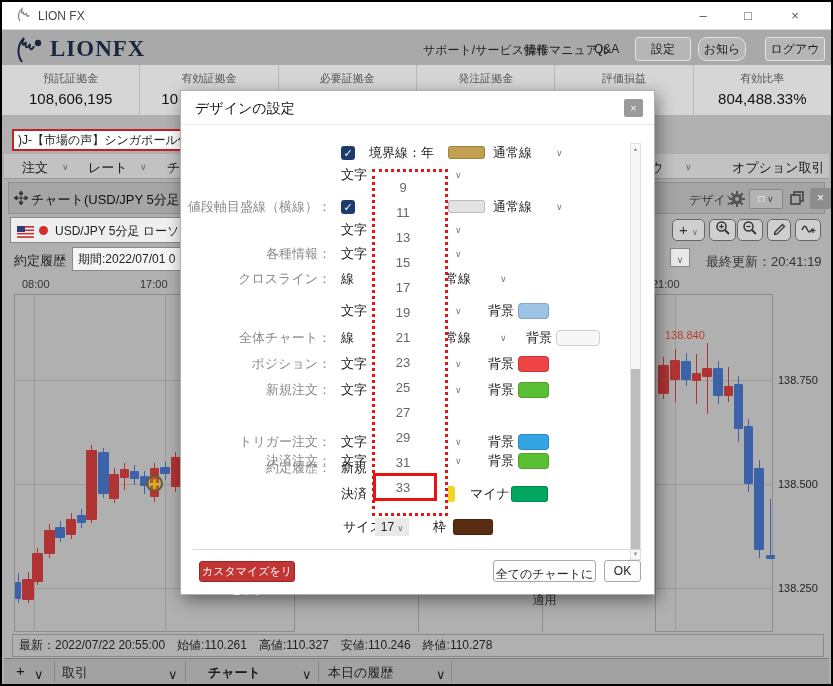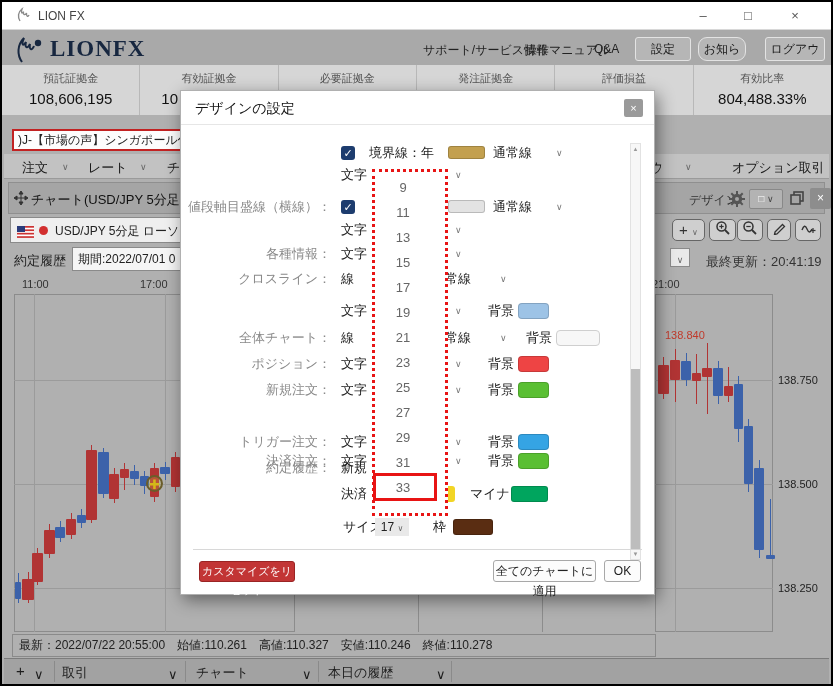--- a/index.html
+++ b/index.html
@@ -73,21 +73,21 @@
   .gridh{position:absolute;height:1px;background:#9b9b9b;}
   .tlabel{position:absolute;top:276px;font-size:11px;color:#333;}
   .plabel{position:absolute;left:776px;font-size:11px;color:#222;}
   .anno{position:absolute;left:663px;top:327px;font-size:11px;color:#c03a2b;}
   .candle-layer{position:absolute;left:0;top:0;width:833px;height:686px;pointer-events:none;}
   .wick{position:absolute;width:1px;}
   .cbody{position:absolute;border-radius:1px;}
   .cross-marker{position:absolute;left:144px;top:473px;width:17px;height:17px;border:2px solid #6b5d2a;border-radius:50%;background:rgba(205,185,70,.25);color:#d4b818;font-size:13px;font-weight:bold;line-height:15px;text-align:center;}
   .stub{position:absolute;background:#8c8c8c;}
 
-  .status-box{position:absolute;left:10px;top:632px;width:644px;height:23px;border:1px solid #8a8a8a;font-size:12px;color:#222;line-height:21px;padding-left:6px;white-space:nowrap;}
+  .status-box{position:absolute;left:10px;top:632px;width:812px;height:23px;border:1px solid #8a8a8a;font-size:12px;color:#222;line-height:21px;padding-left:6px;white-space:nowrap;}
 
   .bottom-bar{position:absolute;left:2px;right:2px;bottom:0;height:26px;background:#a2a2a2;border-top:1px solid #7c7c7c;}
   .bitem{position:absolute;top:5px;font-size:13px;color:#1c1c1c;}
   .bdiv{position:absolute;top:2px;bottom:2px;width:1px;background:#8a8a8a;}
 
   
   .dialog{position:absolute;left:178px;top:88px;width:475px;height:505px;background:#fff;border:1px solid #b0b0b0;box-shadow:3px 5px 16px rgba(0,0,0,.45);z-index:10;font-size:13px;}
   .dlg-title{position:absolute;left:14px;top:9px;font-size:14px;color:#111;}
   .dlg-close{position:absolute;right:11px;top:8px;width:19px;height:18px;background:#9a9a9a;border-radius:2px;color:#fff;text-align:center;line-height:18px;font-size:11px;}
   .dlg-sep{position:absolute;left:0;right:0;top:33px;border-top:1px solid #e6e6e6;}
@@ -115,21 +115,21 @@
   .size-list{position:absolute;left:191px;top:78px;width:76px;height:347px;background:#fff;border:3px dotted #e81414;z-index:5;padding-top:3px;}
   .size-item{height:25px;line-height:25px;text-align:center;padding-right:14px;color:#666;font-size:13px;}
   .sel-highlight{position:absolute;left:192px;top:382px;width:64px;height:28px;border:3px solid #e81414;z-index:6;}
   .dscroll{position:absolute;left:449px;top:52px;width:11px;height:417px;background:#f7f7f7;border:1px solid #e2e2e2;}
   .dscroll .arr{position:absolute;left:0;width:100%;text-align:center;font-size:6px;color:#999;}
   .arr-up{top:2px;} .arr-dn{bottom:2px;}
   .dthumb{position:absolute;left:0;top:225px;width:100%;height:180px;background:#bdbdbd;}
   .dlg-footsep{position:absolute;left:12px;right:12px;top:458px;border-top:1px solid #d8d8d8;}
   .btn{position:absolute;border-radius:3px;font-size:12px;text-align:center;}
   .btn-reset{left:18px;top:470px;width:96px;height:21px;background:#c23535;border:1px solid #9a2424;color:#fff;font-size:11px;line-height:19px;}
-  .btn-apply{left:312px;top:469px;width:103px;height:22px;background:#fcfcfc;border:1px solid #a8a8a8;color:#222;line-height:20px;}
+  .btn-apply{left:312px;top:469px;width:103px;height:22px;background:#fcfcfc;border:1px solid #a8a8a8;color:#222;line-height:26px;}
   .btn-ok{left:423px;top:469px;width:37px;height:22px;background:#fcfcfc;border:1px solid #a8a8a8;color:#222;line-height:20px;}
 </style>
 </head>
 <body>
 
 <div id="app">
 
   <div class="titlebar">
     <span class="lion-mini">
       <svg width="15" height="16" viewBox="0 0 15 16">
@@ -280,21 +280,21 @@
   <div class="gridv" style="left:163px;top:292px;height:338px;"></div>
   <div class="gridv" style="left:673px;top:292px;height:338px;"></div>
   <div class="gridh" style="left:12px;top:378px;width:281px;"></div>
   <div class="gridh" style="left:12px;top:482px;width:281px;"></div>
   <div class="gridh" style="left:12px;top:586px;width:281px;"></div>
   <div class="gridh" style="left:653px;top:378px;width:118px;"></div>
   <div class="gridh" style="left:653px;top:482px;width:118px;"></div>
   <div class="gridh" style="left:653px;top:586px;width:118px;"></div>
   <div class="stub" style="left:416px;top:593px;width:1px;height:37px;"></div>
   <div class="stub" style="left:540px;top:593px;width:1px;height:37px;"></div>
-  <span class="tlabel" style="left:20px;">11:00</span>
+  <span class="tlabel" style="left:20px;">08:00</span>
   <span class="tlabel" style="left:138px;">17:00</span>
   <span class="tlabel" style="left:650px;">21:00</span>
   <span class="plabel" style="top:372px;text-align:center;">138.750</span>
   <span class="plabel" style="top:476px;">138.500</span>
   <span class="plabel" style="top:580px;">138.250</span>
   <span class="anno">138.840</span>
   <div class="candle-layer">
       <div class="wick" style="left: 15.5px; top: 571px; height: 30px; background: rgb(60, 98, 170);"></div>
       <div class="cbody" style="left: 13px; top: 580px; width: 6px; height: 17px; background: rgb(60, 98, 170);"></div>
       <div class="wick" style="left: 25.5px; top: 570px; height: 31px; background: rgb(177, 52, 52);"></div>
@@ -356,21 +356,21 @@
 
   <div class="status-box">最新：2022/07/22 20:55:00　始値:110.261　高値:110.327　安値:110.246　終値:110.278</div>
 
   <div class="bottom-bar">
     <span class="bitem" style="left:12px;font-size:15px;top:3px;">+</span>
     <span class="bitem chev" style="left:30px;top:8px;">∨</span>
     <span class="bdiv" style="left:50px;"></span>
     <span class="bitem" style="left:58px;">取引</span>
     <span class="bitem chev" style="left:164px;top:8px;">∨</span>
     <span class="bdiv" style="left:181px;"></span>
-    <span class="bitem" style="left:192px;">チャート</span>
+    <span class="bitem" style="left:204px;font-weight:bold;">チャート</span>
     <span class="bitem chev" style="left:298px;top:8px;">∨</span>
     <span class="bdiv" style="left:314px;"></span>
     <span class="bitem" style="left:324px;">本日の履歴</span>
     <span class="bitem chev" style="left:432px;top:8px;">∨</span>
     <span class="bdiv" style="left:447px;"></span>
   </div>
 
   <div class="dialog">
     <span class="dlg-title">デザインの設定</span>
     <span class="dlg-close">×</span>

